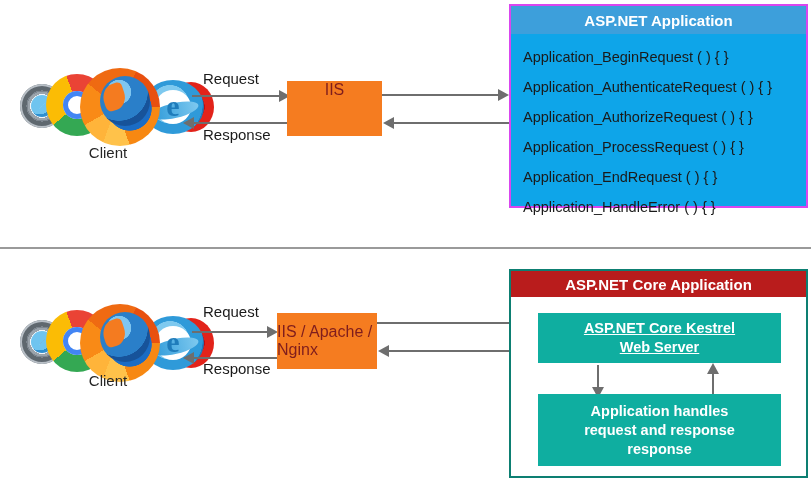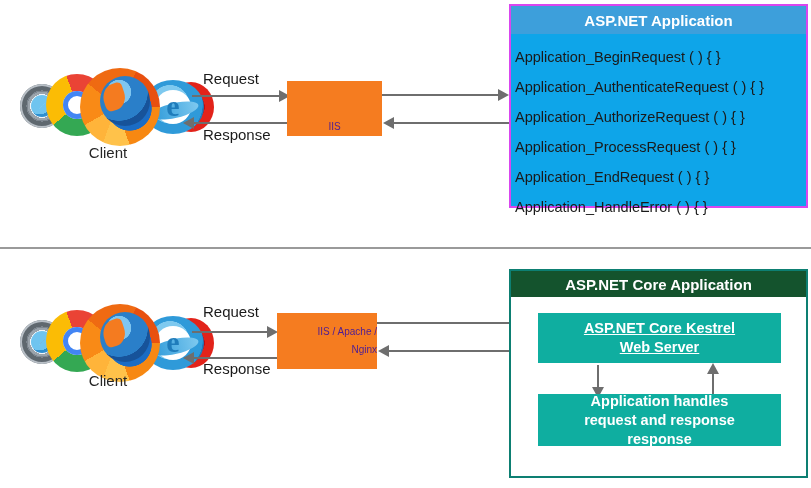--- a/index.html
+++ b/index.html
@@ -168,26 +168,26 @@
     width: 180px;
     text-align: center;
     font-size: 15px;
     color: #262626;
   }
 
   
   .orange-box {
     position: absolute;
     background: #f57c20;
-    color: #4c1d95;
+    color: #7f1d1d;
     display: flex;
-    align-items: flex-end;
+    align-items: flex-start;
     justify-content: center;
     text-align: center;
-    font-size: 10px;
+    font-size: 16px;
     line-height: 18px;
   }
 
   
   .arrow-line {
     position: absolute;
     background: #6e6e6e;
   }
   .arrow-h { height: 2px; }
   .arrow-v { width: 2px; }
@@ -233,40 +233,40 @@
     height: 28px;
     background: #3d9fdb;
     color: #ffffff;
     font-size: 15px;
     font-weight: bold;
     display: flex;
     align-items: center;
     justify-content: center;
   }
   .panel-blue-body {
-    padding: 8px 0 0 4px;
+    padding: 8px 0 0 12px;
   }
   .method-row {
     font-size: 14.5px;
     color: #1a1a1a;
     height: 30px;
     line-height: 30px;
     white-space: nowrap;
   }
 
   
   .panel-teal {
     position: absolute;
     background: #ffffff;
     border: 2px solid #0d7f72;
     box-sizing: border-box;
   }
   .panel-teal-header {
     height: 26px;
-    background: #14532d;
+    background: #b91c1c;
     color: #ffffff;
     font-size: 15px;
     font-weight: bold;
     display: flex;
     align-items: center;
     justify-content: center;
   }
   .teal-card {
     position: absolute;
     background: #0faea0;
@@ -365,19 +365,19 @@
     <span>ASP.NET Core Kestrel</span>
     <span>Web Server</span>
   </div>
 
   <div class="arrow-line arrow-v" style="left:597px; top:365px; height:24px;"></div>
   <div class="arrow-head head-down" style="left:592px; top:387px;"></div>
 
   <div class="arrow-line arrow-v" style="left:712px; top:368px; height:26px;"></div>
   <div class="arrow-head head-up" style="left:707px; top:363px;"></div>
 
-  <div class="teal-card" style="left:538px; top:394px; width:243px; height:52px; flex-direction:column;">
+  <div class="teal-card" style="left:538px; top:394px; width:243px; height:72px; flex-direction:column;">
     <span>Application handles</span>
     <span>request and response</span>
     <span>response</span>
   </div>
 
 </div>
 
 </body></html>

